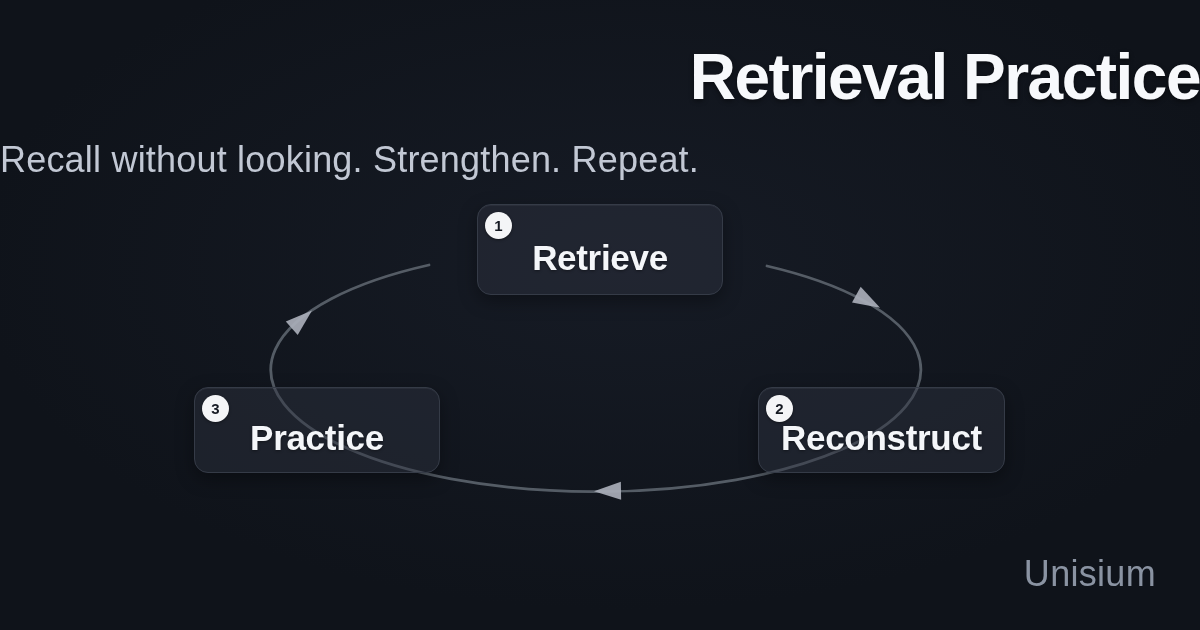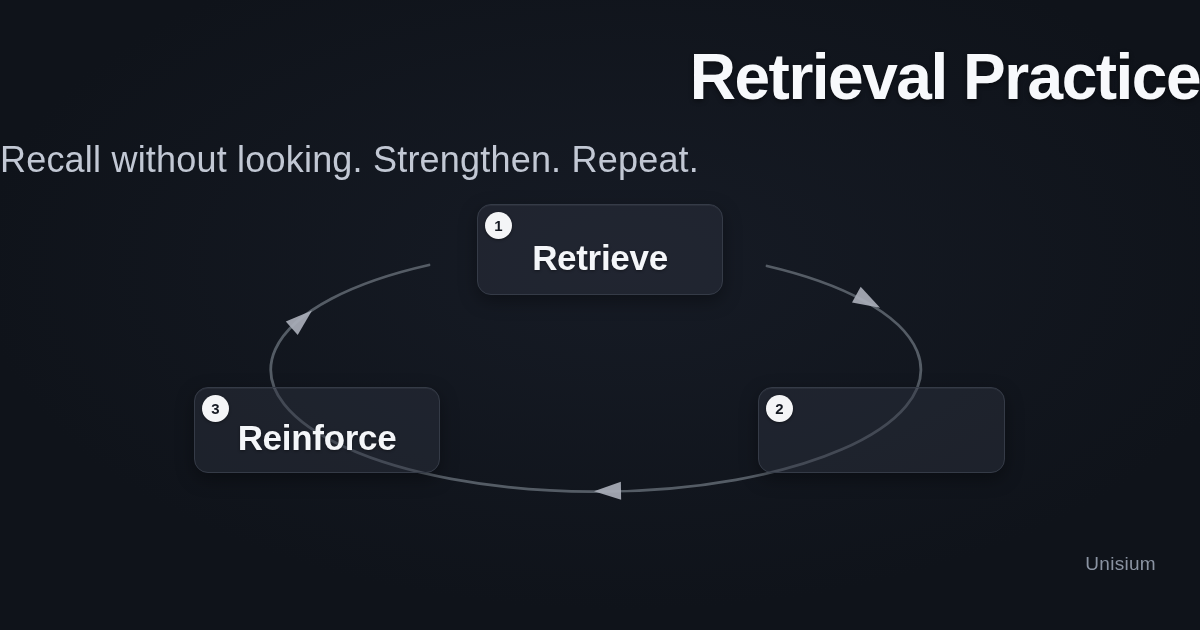--- a/index.html
+++ b/index.html
@@ -79,21 +79,21 @@
     font-size:35px;
     font-weight:700;
     letter-spacing:-0.3px;
     color:var(--c-label);
     text-shadow:0 1px 3px rgba(0,0,0,0.4);
     white-space:nowrap;
     text-align:center;
   }
   .brand{
     position:absolute;right:44px;top:553px;
-    font-size:19px;
+    font-size:36px;
     font-weight:400;
     color:var(--c-brand);
     letter-spacing:0.3px;
   }
 </style>
 </head>
 <body>
 
 <div class="stage">
 
@@ -114,22 +114,23 @@
 
   <div class="subtitle">Recall without looking. Strengthen. Repeat.</div>
 
   <div class="node node-top">
     <span class="badge">1</span>
     <span class="label">Retrieve</span>
   </div>
 
   <div class="node node-right">
     <span class="badge">2</span>
+    <span class="label">Reconstruct</span>
   </div>
 
   <div class="node node-left">
     <span class="badge">3</span>
-    <span class="label">Reinforce</span>
+    <span class="label">Practice</span>
   </div>
 
   <div class="brand">Unisium</div>
 
 </div>
 
 </body></html>

